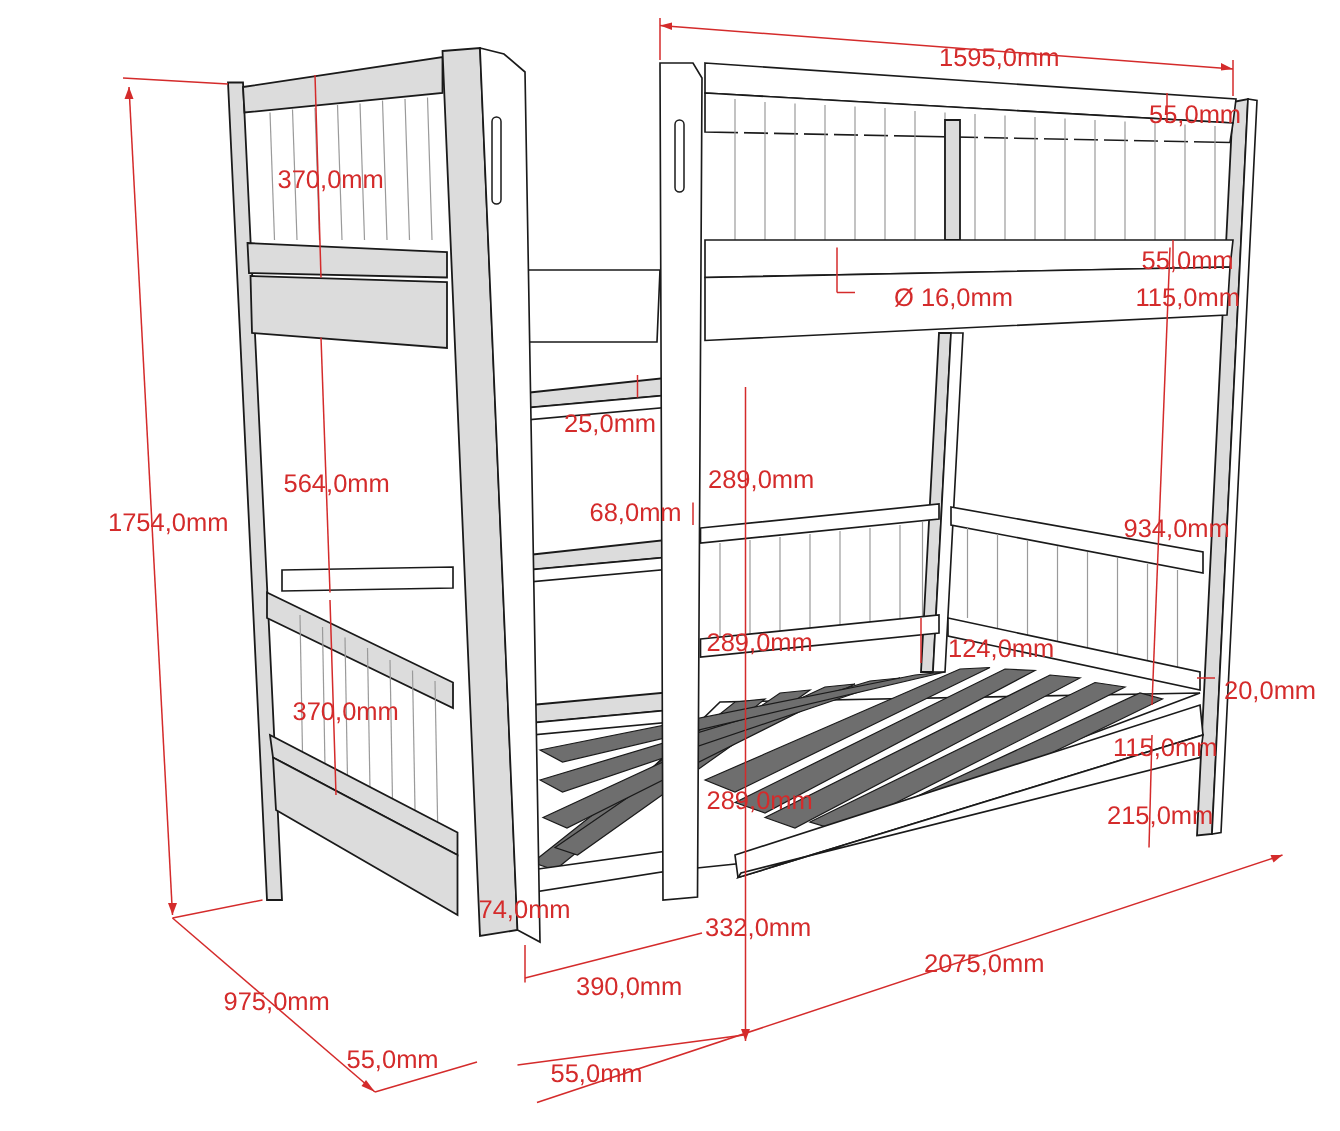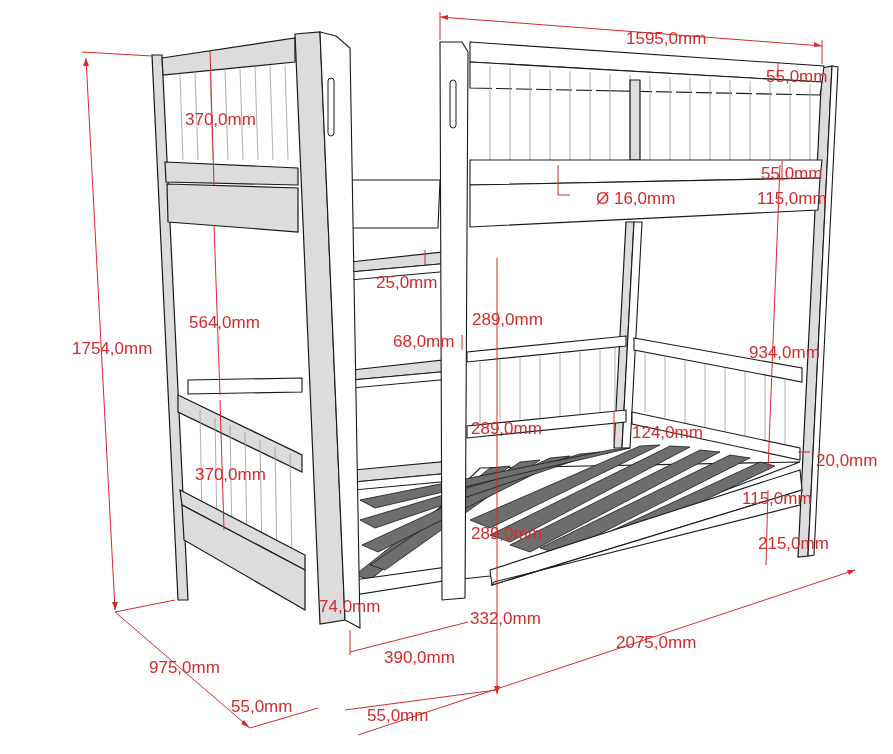--- a/index.html
+++ b/index.html
@@ -220,20 +220,20 @@
 <div class="lbl" style="left:472px;top:311px;">289,0mm</div>
 <div class="lbl" style="left:393px;top:333px;">68,0mm</div>
 <div class="lbl" style="left:72px;top:340px;text-align:right;">1754,0mm</div>
 <div class="lbl" style="left:749px;top:344px;">934,0mm</div>
 <div class="lbl" style="left:471px;top:420px;">289,0mm</div>
 <div class="lbl" style="left:600px;top:424px;margin-left:32px;">124,0mm</div>
 <div class="lbl" style="left:816px;top:452px;">20,0mm</div>
 <div class="lbl" style="left:195px;top:466px;">370,0mm</div>
 <div class="lbl" style="left:742px;top:490px;">115,0mm</div>
 <div class="lbl" style="left:471px;top:525px;">289,0mm</div>
-<div class="lbl" style="left:738px;top:535px;margin-left:20px;">215,0mm</div>
+<div class="lbl" style="left:738px;top:535px;">215,0mm</div>
 <div class="lbl" style="left:319px;top:598px;">74,0mm</div>
 <div class="lbl" style="left:384px;top:649px;">390,0mm</div>
 <div class="lbl" style="left:470px;top:610px;">332,0mm</div>
 <div class="lbl" style="left:149px;top:659px;">975,0mm</div>
 <div class="lbl" style="left:616px;top:634px;">2075,0mm</div>
 <div class="lbl" style="left:231px;top:698px;">55,0mm</div>
 <div class="lbl" style="left:367px;top:707px;">55,0mm</div>
 
 </body></html>

